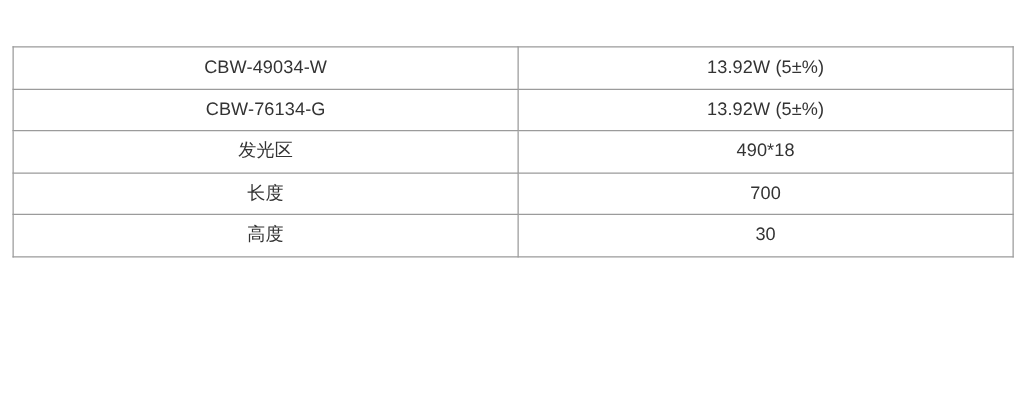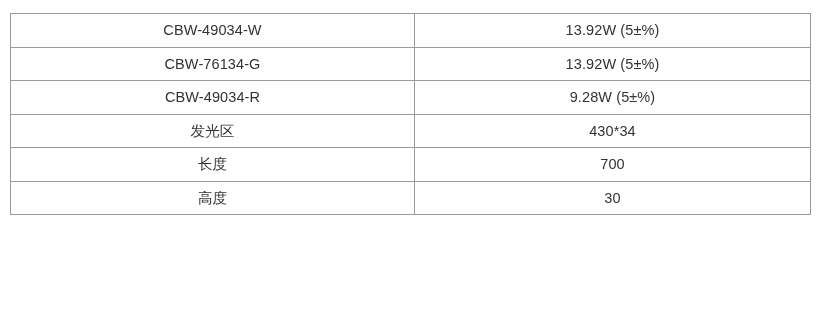--- a/index.html
+++ b/index.html
@@ -25,20 +25,21 @@
     position: absolute;
     left: 10px;
     top: 13px;
     width: 800px;
   }
   table.spec-table {
     border-collapse: collapse;
     width: 800px;
     table-layout: fixed;
     background: #ffffff;
+    margin-top: 24px;
   }
   table.spec-table col.col-param { width: 404px; }
   table.spec-table col.col-value { width: 396px; }
   table.spec-table tr { height: 33.5px; }
   table.spec-table td {
     border: 1px solid #9b9b9b;
     text-align: center;
     vertical-align: middle;
     font-size: 14.5px;
     line-height: 1.25;
@@ -67,26 +68,22 @@
       <tbody>
         <tr>
           <td class="cell-param">CBW-49034-W</td>
           <td class="cell-value">13.92W (5±%)</td>
         </tr>
         <tr>
           <td class="cell-param">CBW-76134-G</td>
           <td class="cell-value">13.92W (5±%)</td>
         </tr>
         <tr>
-          <td class="cell-param">CBW-49034-R</td>
-          <td class="cell-value">9.28W (5±%)</td>
-        </tr>
-        <tr>
           <td class="cell-param">发光区</td>
-          <td class="cell-value">430*34</td>
+          <td class="cell-value">490*18</td>
         </tr>
         <tr>
           <td class="cell-param">长度</td>
           <td class="cell-value">700</td>
         </tr>
         <tr>
           <td class="cell-param">高度</td>
           <td class="cell-value">30</td>
         </tr>
       </tbody>

